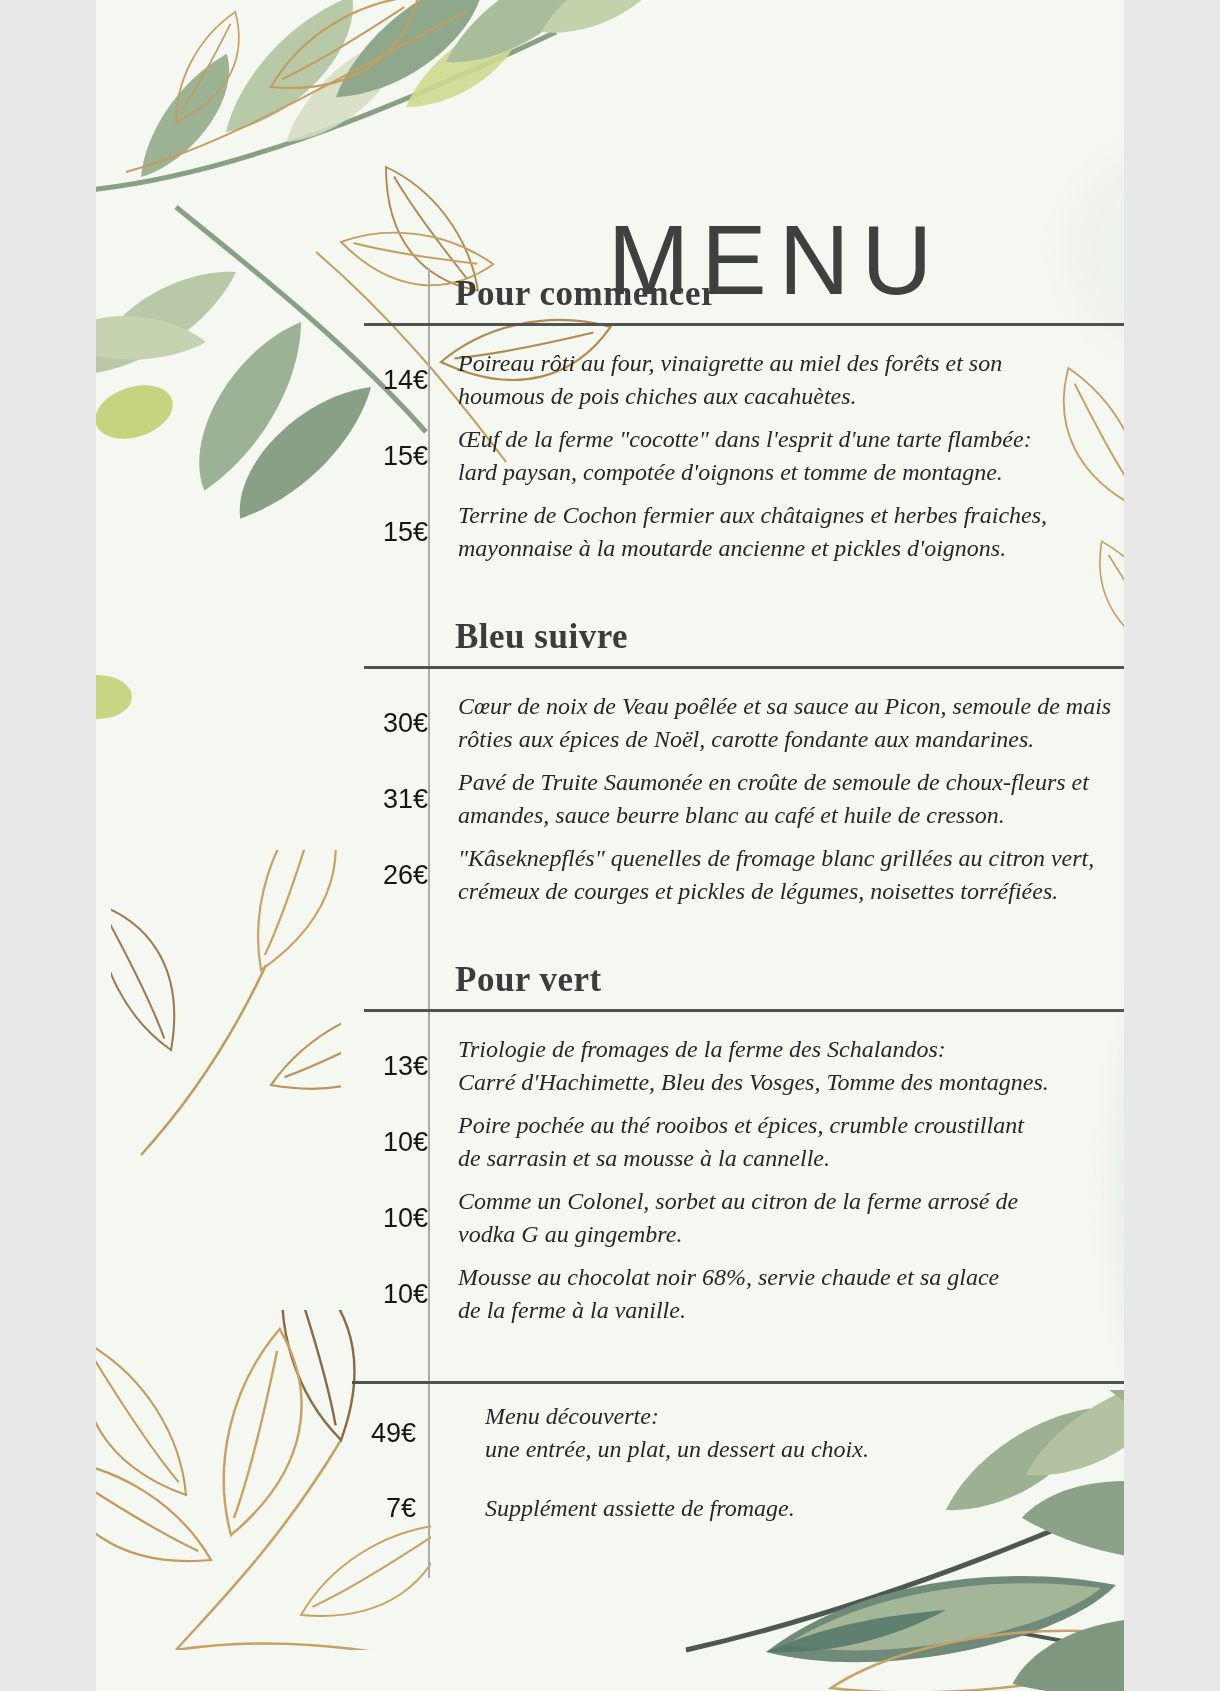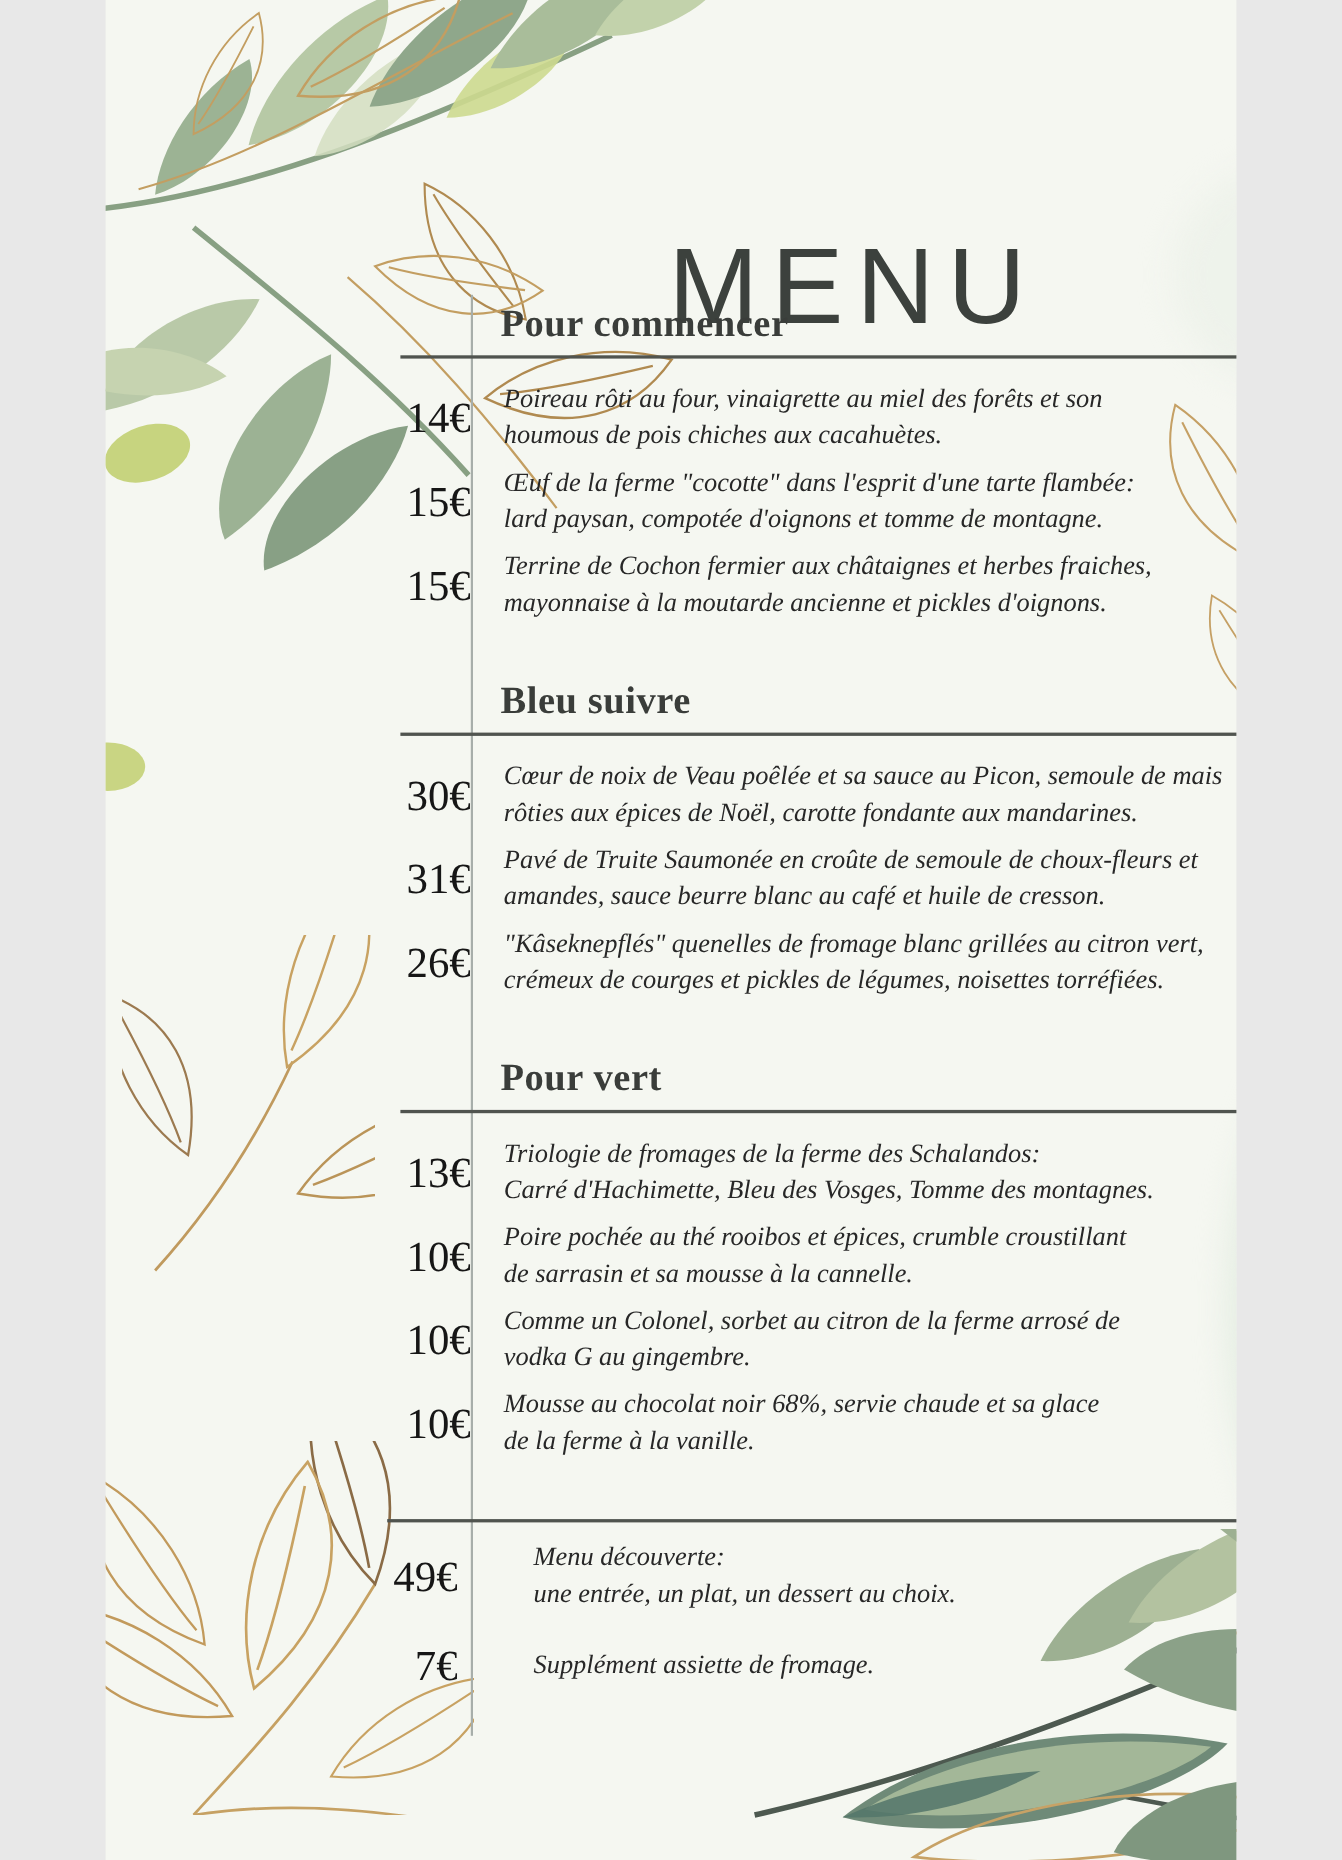--- a/index.html
+++ b/index.html
@@ -41,22 +41,22 @@
   .rule{
     margin:7px 0 0 66px;
     width:779px;height:3px;
     background:#50544f;
   }
   .rows{margin-top:21px;}
   .row{display:flex;align-items:center;margin-bottom:10px;min-height:66px;}
   .price{
     width:130px;flex:0 0 130px;
     text-align:right;
-    font-family:Liberation Serif, serif;
-    font-size:39px;
+    font-family:Liberation Sans, sans-serif;
+    font-size:27px;
     color:#161616;
   }
   .desc{
     margin-left:30px;width:740px;
     font-style:italic;
     font-size:24px;line-height:33px;
     color:#272727;
     white-space:pre-line;
   }
   .footer{margin-top:54px;}

